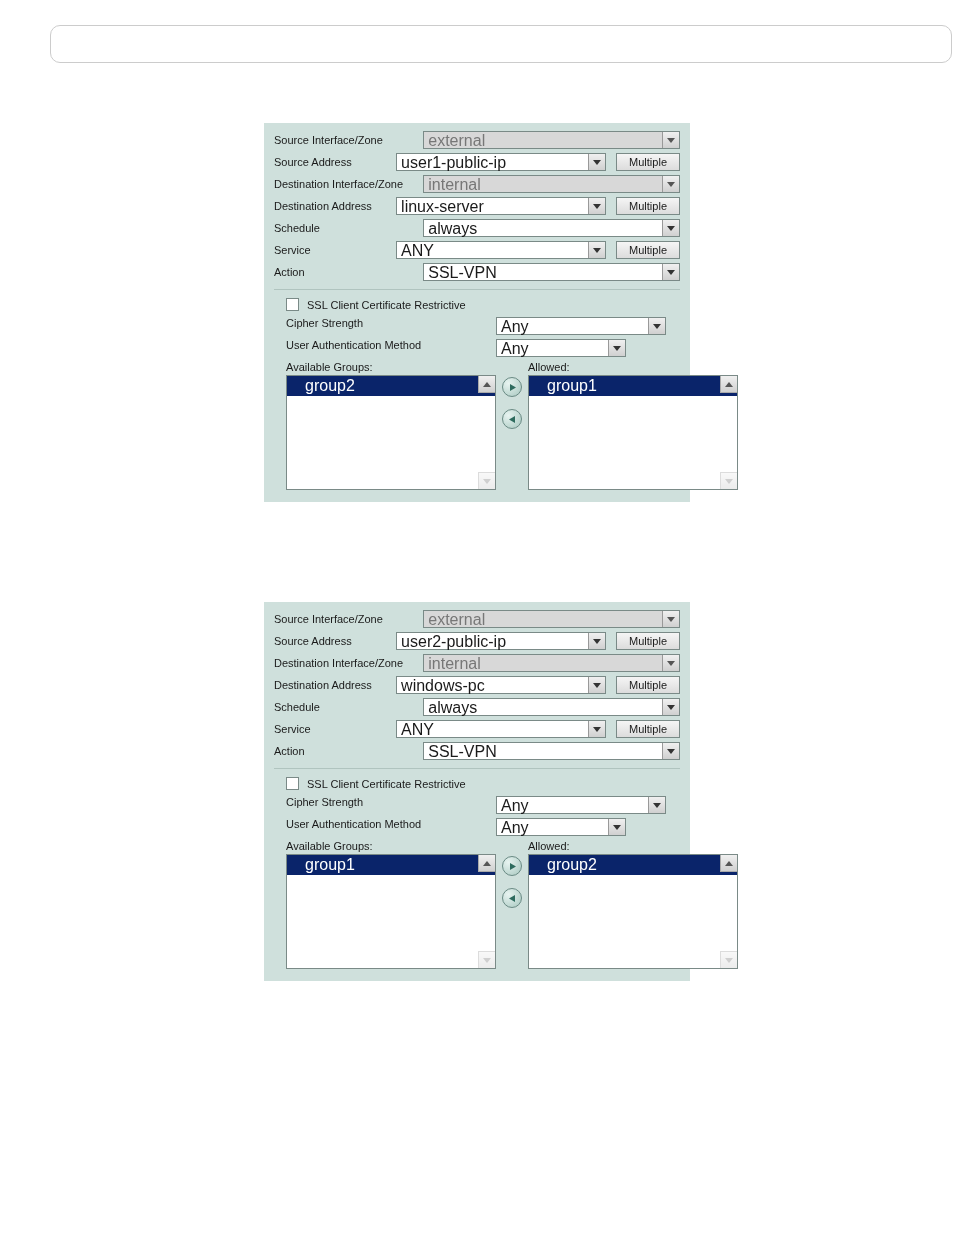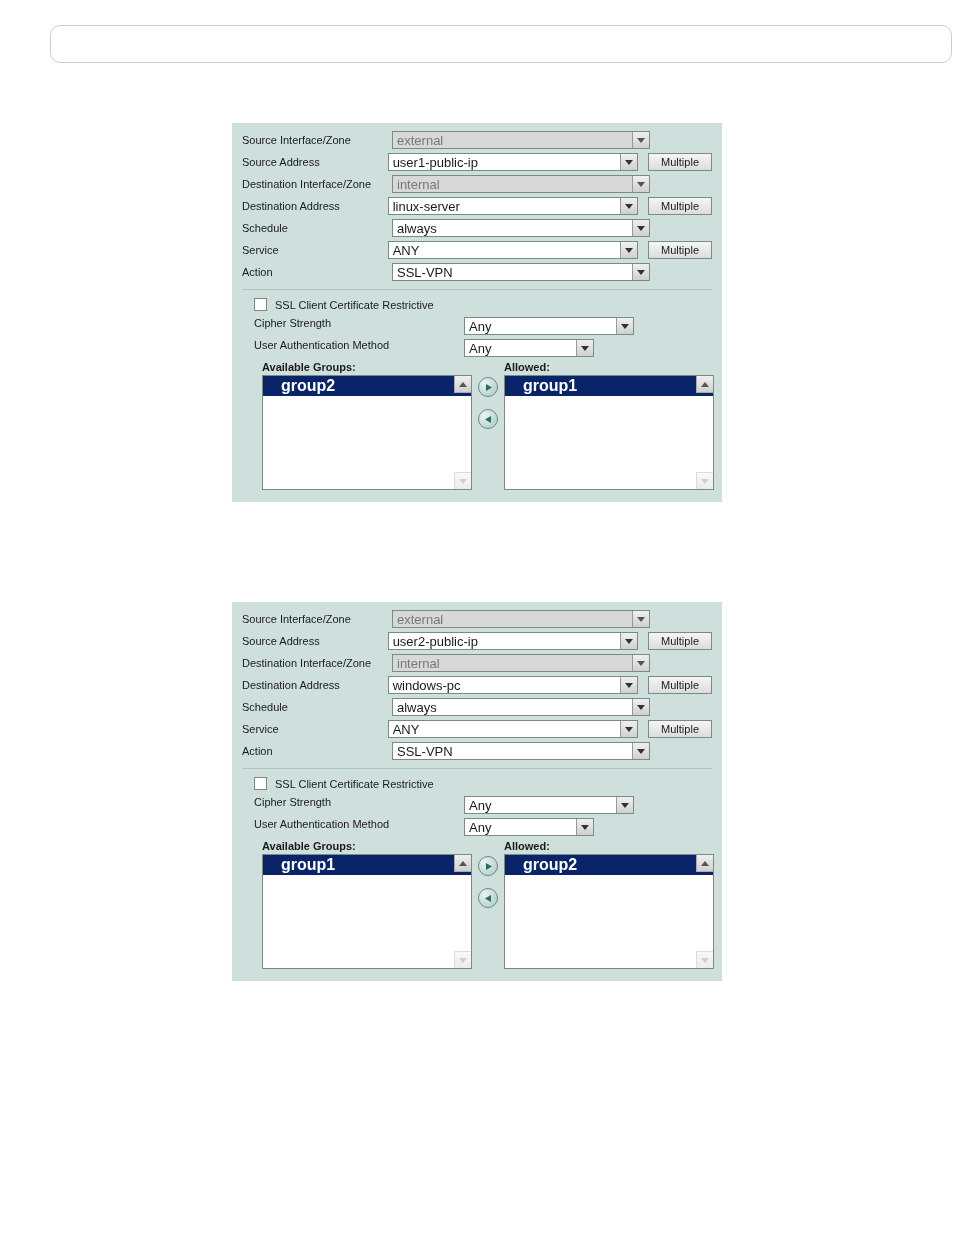--- a/index.html
+++ b/index.html
@@ -19,21 +19,21 @@
     width: 900px;
   }
   .panel-wrap {
     margin: 60px 0 0 0;
     display: flex;
     flex-direction: column;
     align-items: center;
   }
   .panel {
     background: #cfe0dc;
-    width: 490px;
+    width: 426px;
     padding: 8px 10px 12px 10px;
     box-sizing: border-box;
     font-family: Verdana, Arial, sans-serif;
     font-size: 11px;
     color: #1a1a1a;
   }
   .form-row {
     display: flex;
     align-items: center;
     margin-bottom: 4px;
@@ -44,21 +44,21 @@
   }
   .dd-wrap {
     position: relative;
     width: 258px;
   }
   .dd {
     border: 1px solid #7a8a87;
     height: 18px;
     line-height: 18px;
     background: #fff;
-    font-size: 13px;
+    font-size: 16px;
     padding: 0 4px;
     box-sizing: border-box;
     position: relative;
   }
   .dd.disabled {
     background: #d8d8d8;
     color: #777;
   }
   .dd-arrow {
     position: absolute;
@@ -108,23 +108,22 @@
   .chk {
     width: 13px;
     height: 13px;
     border: 1px solid #7a8a87;
     background: #fff;
     margin-right: 8px;
     box-sizing: border-box;
   }
   .groups-row {
     display: flex;
-    margin-left: 20px;
+    margin-left: 12px;
     gap: 0;
-    font-weight: bold;
   }
   .group-col {
     display: flex;
     flex-direction: column;
   }
   .group-lbl {
     font-size: 11px;
     margin-bottom: 2px;
   }
   .listbox {

